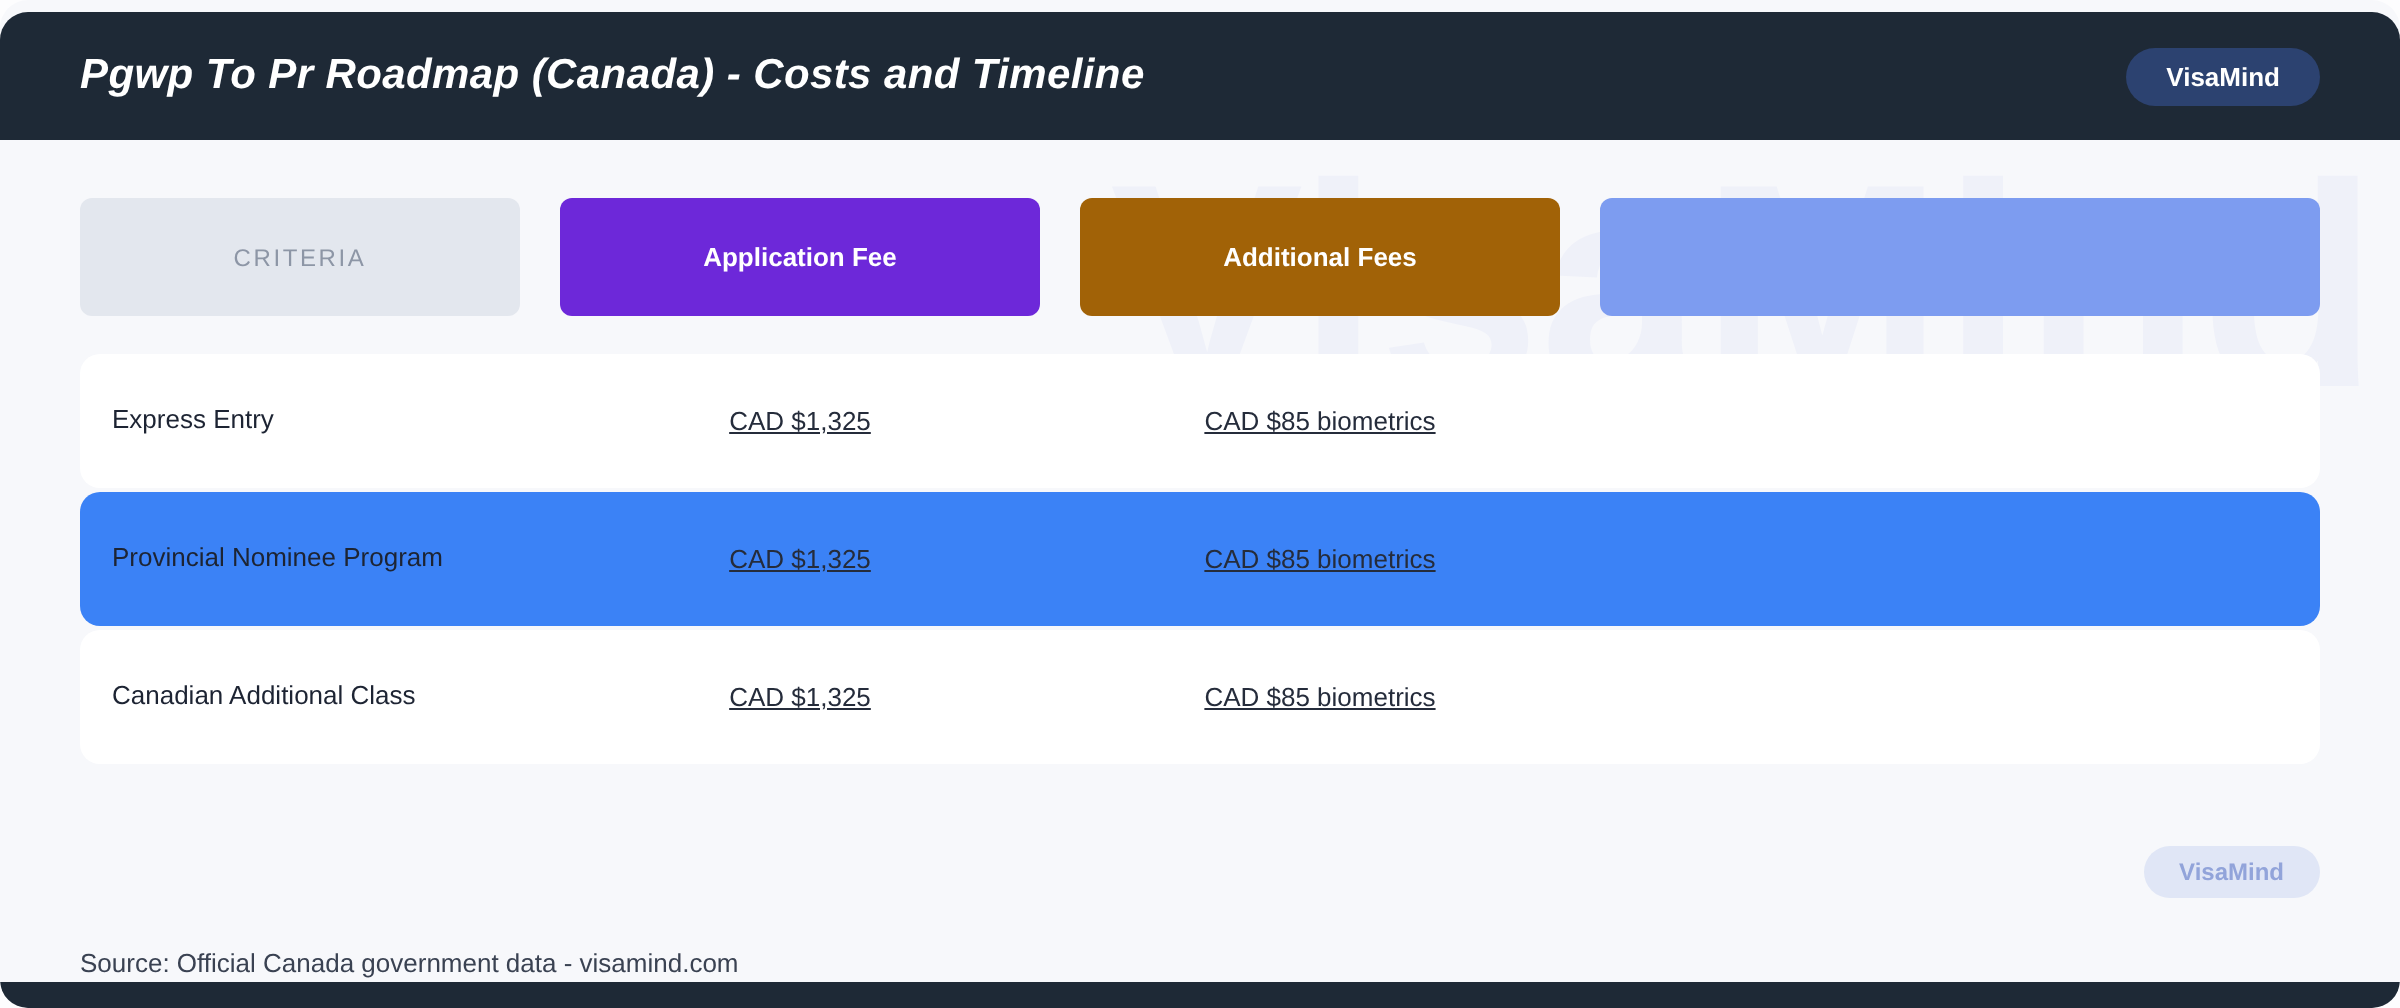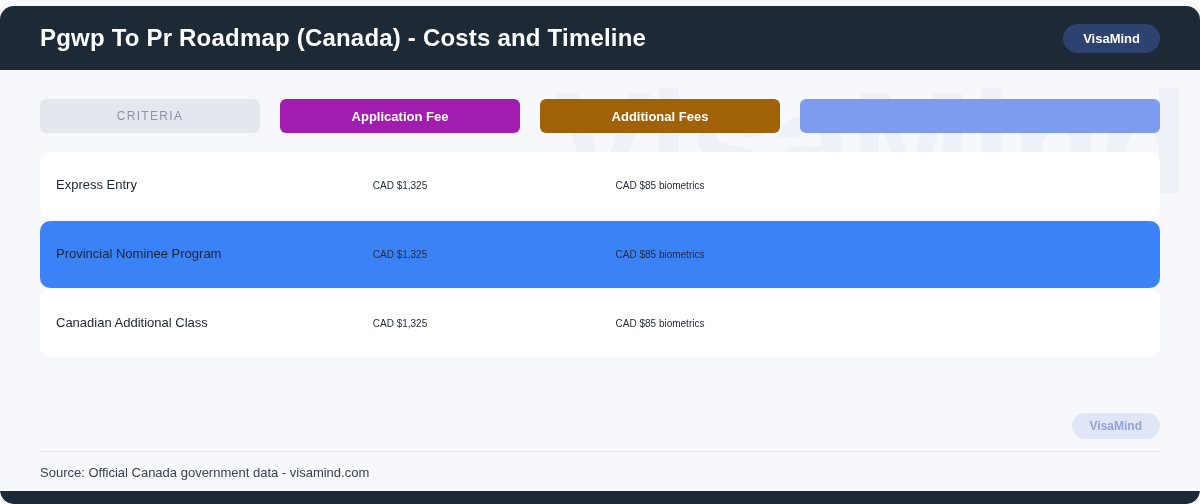--- a/index.html
+++ b/index.html
@@ -26,23 +26,24 @@
     background: #1e2936;
     border-radius: 14px 14px 0 0;
     display: flex;
     align-items: center;
     justify-content: space-between;
     padding: 0 40px;
     flex: 0 0 auto;
   }
   .topbar h1 {
     color: #ffffff;
-    font-size: 24px;
+    font-size: 21px;
     font-weight: 700;
     letter-spacing: 0.2px;
+    font-style: italic;
   }
   .brand-badge {
     background: #2c4270;
     color: #ffffff;
     font-size: 13px;
     font-weight: 700;
     padding: 7px 20px;
     border-radius: 16px;
     white-space: nowrap;
   }
@@ -63,60 +64,61 @@
     white-space: nowrap;
     z-index: 0;
   }
   .grid-cols {
     display: grid;
     grid-template-columns: 220px 240px 240px 360px;
     column-gap: 20px;
   }
   .chips { position: relative; z-index: 1; }
   .chip {
-    height: 34px;
+    height: 59px;
     border-radius: 6px;
     display: flex;
     align-items: center;
     justify-content: center;
     font-size: 13px;
     font-weight: 700;
     color: #ffffff;
   }
   .chip-criteria {
     background: #e3e7ee;
     color: #8d96a6;
     font-size: 12px;
     font-weight: 500;
     letter-spacing: 1.3px;
     text-transform: uppercase;
   }
-  .chip-fee   { background: #a21caf; }
+  .chip-fee   { background: #6d28d9; }
   .chip-add   { background: #a16207; }
   .chip-empty { background: #7d9cf0; }
   .rows { margin-top: 19px; position: relative; z-index: 1; }
   .row {
     background: #ffffff;
     border-radius: 10px;
     min-height: 67px;
     margin-bottom: 2px;
     align-items: center;
   }
   .row:nth-child(2) { background: #3b82f6; }
   .cell-criteria {
     font-size: 13px;
     font-weight: 400;
     color: #1d2433;
     padding: 12px 10px 12px 16px;
     line-height: 1.25;
   }
   .cell-value {
-    font-size: 10px;
+    font-size: 13px;
     color: #252c3b;
     text-align: center;
+    text-decoration: underline;
   }
   
   .footer-pill-line {
     display: flex;
     justify-content: flex-end;
     margin: 39px 40px 0 40px;
     position: relative;
     z-index: 1;
   }
   .footer-pill {

